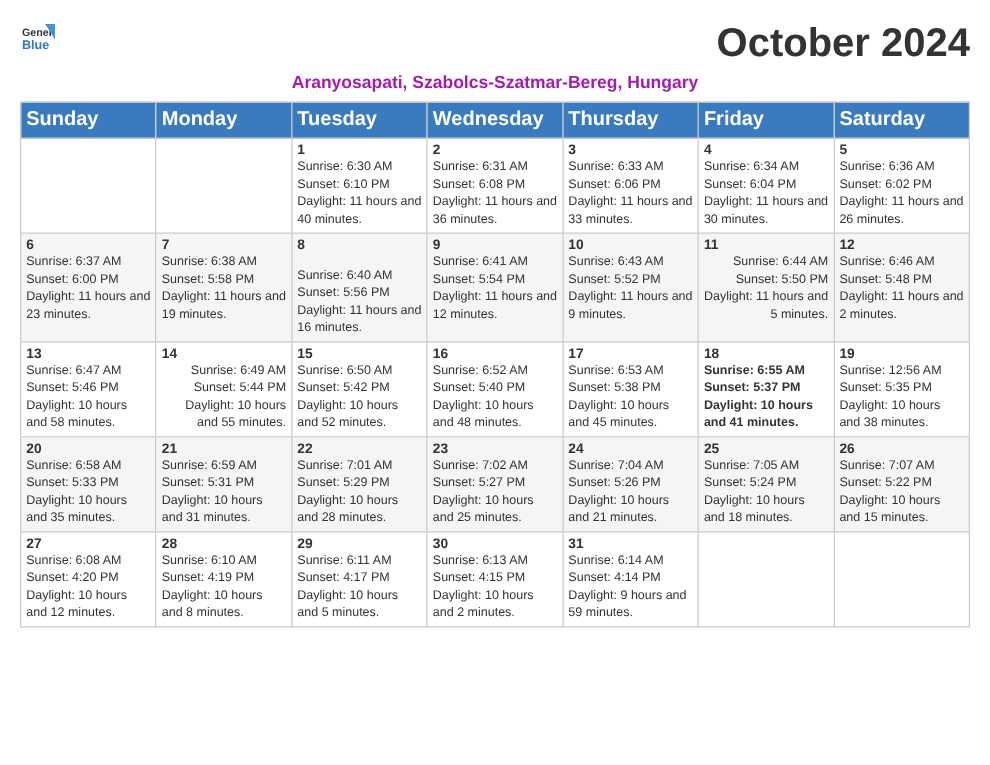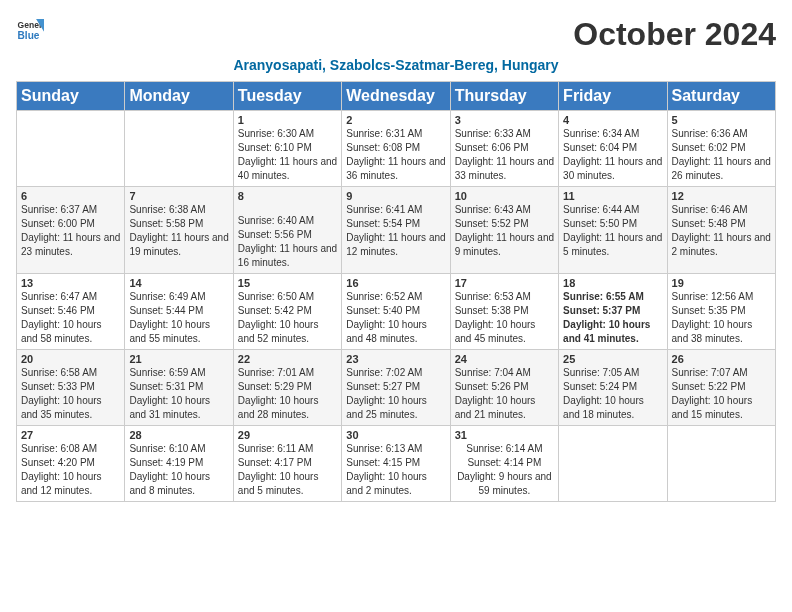--- a/index.html
+++ b/index.html
@@ -30,21 +30,21 @@
     }
     .month-title {
       font-size: 32px;
       font-weight: bold;
       color: #333;
       text-align: center;
     }
     .subtitle {
       text-align: center;
       font-size: 14px;
-      color: #0369a1;
+      color: #a21caf;
       font-weight: bold;
       margin-bottom: 8px;
     }
     .calendar {
       width: 100%;
       border-collapse: collapse;
     }
     .calendar th {
       background: #3a7abf;
       color: #fff;
@@ -182,41 +182,41 @@
 Daylight: 11 hours and 12 minutes.</div>
           </td>
           <td>
             <span class="day-num">10</span>
             <div class="day-info" style="white-space: pre-line;">Sunrise: 6:43 AM
 Sunset: 5:52 PM
 Daylight: 11 hours and 9 minutes.</div>
           </td>
           <td>
             <span class="day-num">11</span>
-            <div class="day-info" style="white-space: pre-line;">Sunrise: 6:44 AM
+            <div class="day-info" style="white-space: pre-line; text-align: right;">Sunrise: 6:44 AM
 Sunset: 5:50 PM
 Daylight: 11 hours and 5 minutes.</div>
           </td>
           <td>
             <span class="day-num">12</span>
             <div class="day-info" style="white-space: pre-line;">Sunrise: 6:46 AM
 Sunset: 5:48 PM
 Daylight: 11 hours and 2 minutes.</div>
           </td>
         </tr>
         <tr class="week-row-odd">
           <td>
             <span class="day-num">13</span>
             <div class="day-info" style="white-space: pre-line;">Sunrise: 6:47 AM
 Sunset: 5:46 PM
 Daylight: 10 hours and 58 minutes.</div>
           </td>
           <td>
             <span class="day-num">14</span>
-            <div class="day-info" style="white-space: pre-line;">Sunrise: 6:49 AM
+            <div class="day-info" style="white-space: pre-line; text-align: right;">Sunrise: 6:49 AM
 Sunset: 5:44 PM
 Daylight: 10 hours and 55 minutes.</div>
           </td>
           <td>
             <span class="day-num">15</span>
             <div class="day-info" style="white-space: pre-line;">Sunrise: 6:50 AM
 Sunset: 5:42 PM
 Daylight: 10 hours and 52 minutes.</div>
           </td>
           <td>
@@ -308,21 +308,21 @@
 Daylight: 10 hours and 5 minutes.</div>
           </td>
           <td>
             <span class="day-num">30</span>
             <div class="day-info" style="white-space: pre-line;">Sunrise: 6:13 AM
 Sunset: 4:15 PM
 Daylight: 10 hours and 2 minutes.</div>
           </td>
           <td>
             <span class="day-num">31</span>
-            <div class="day-info" style="white-space: pre-line; text-align: center;">Sunrise: 6:14 AM
+            <div class="day-info" style="white-space: pre-line;">Sunrise: 6:14 AM
 Sunset: 4:14 PM
 Daylight: 9 hours and 59 minutes.</div>
           </td>
           <td class="empty-cell"></td>
           <td class="empty-cell"></td>
         </tr>
       </tbody>
   </table>
 </div>
 

